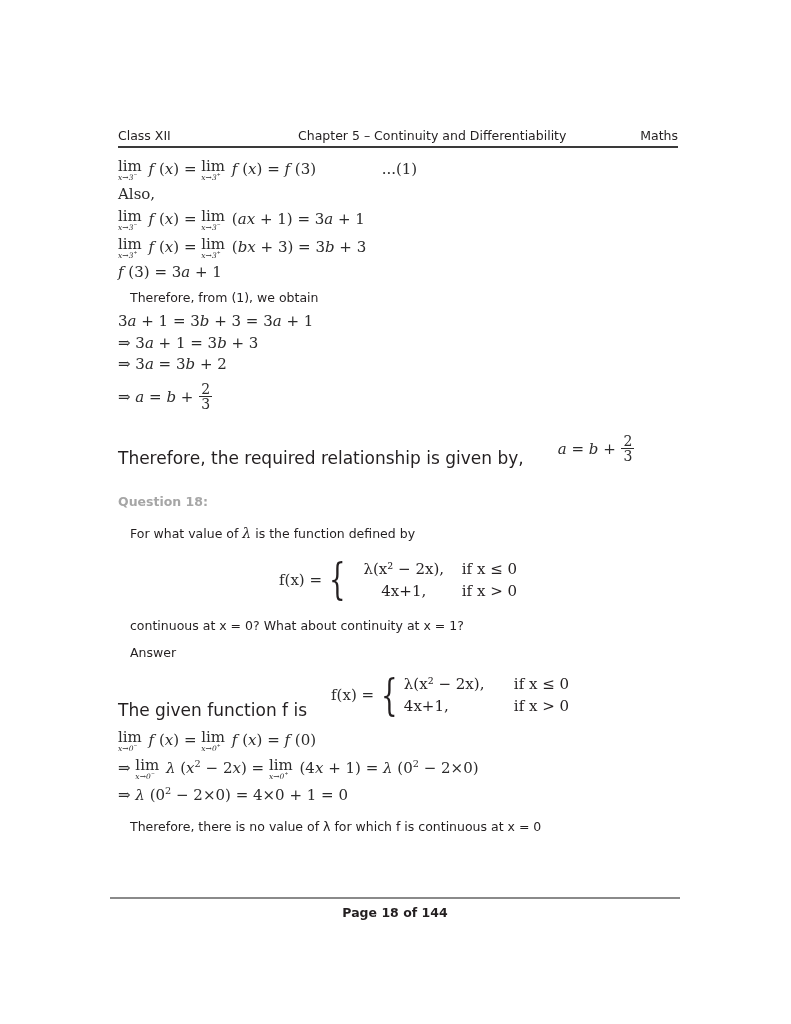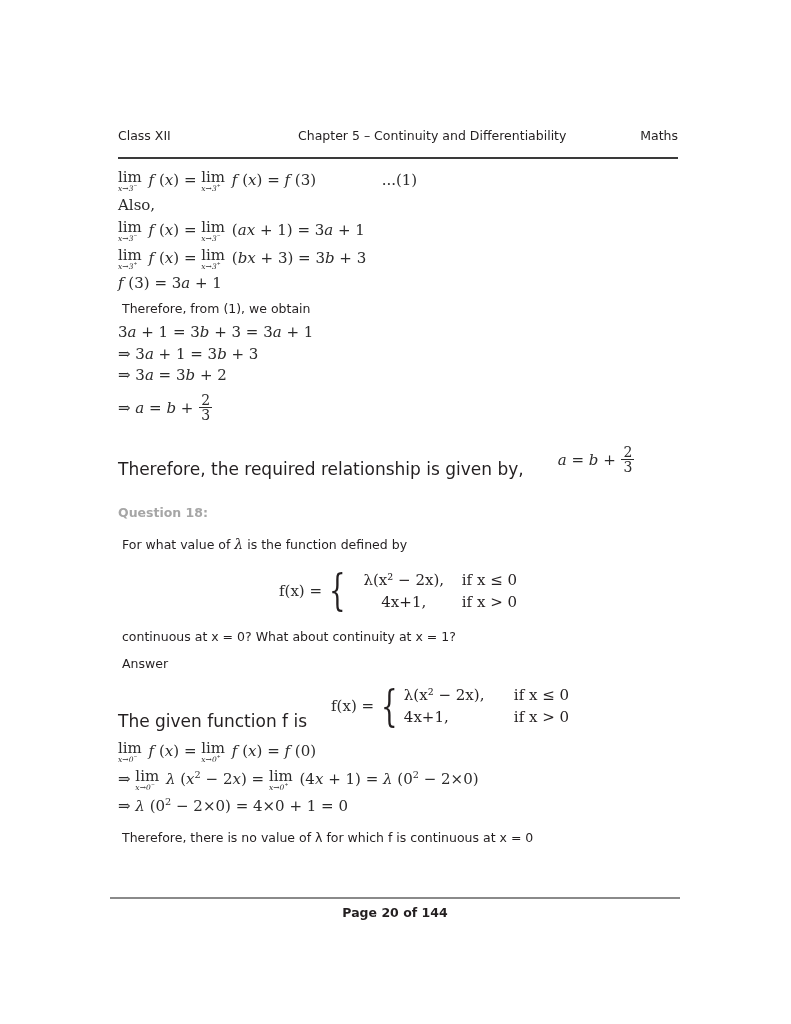--- a/index.html
+++ b/index.html
@@ -32,39 +32,39 @@
   }
 
   
   .doc-header {
     display: flex;
     justify-content: space-between;
     align-items: baseline;
     font-family: "DejaVu Sans", sans-serif;
     font-size: 12.5px;
     color: #231f20;
-    padding-bottom: 14px;
+    padding-bottom: 3px;
     width: 560px;
   }
   .doc-header .hdr-left { width: 150px; }
   .doc-header .hdr-center { flex: 1; text-align: left; margin-left: 30px;}
   .doc-header .hdr-right { width: 70px; text-align: right; }
   .header-rule {
     width: 560px;
     border-top: 2px solid #3a3a3a;
     margin-bottom: 11px;
   }
 
   
   .para {
     font-family: "DejaVu Sans", sans-serif;
     font-size: 12.5px;
     line-height: 1.55;
     color: #231f20;
-    margin: 7px 4px;
+    margin: 7px 12px;
   }
   .para .lam { font-family: "DejaVu Serif", serif; font-style: italic; font-size: 14px; }
 
   .math {
     font-family: "DejaVu Serif", serif;
     font-size: 15px;
     color: #2b2b2b;
     line-height: 1.05;
     margin: 6px 0;
     white-space: nowrap;
@@ -345,15 +345,15 @@
     <div class="math">
       ⇒ <i>λ</i> <span class="op">(</span>0<sup style="font-size:.65em">2</sup> − 2×0<span class="op">)</span> = 4×0 + 1 = 0
     </div>
 
 
     <div class="para" style="margin-top:14px;">Therefore, there is no value of λ for which f is continuous at x = 0</div>
 
   </div>
 
   <div class="footer-rule"></div>
-  <div class="footer-text">Page 20 of 144</div>
+  <div class="footer-text">Page 18 of 144</div>
 
 </div>
 
 </body></html>

